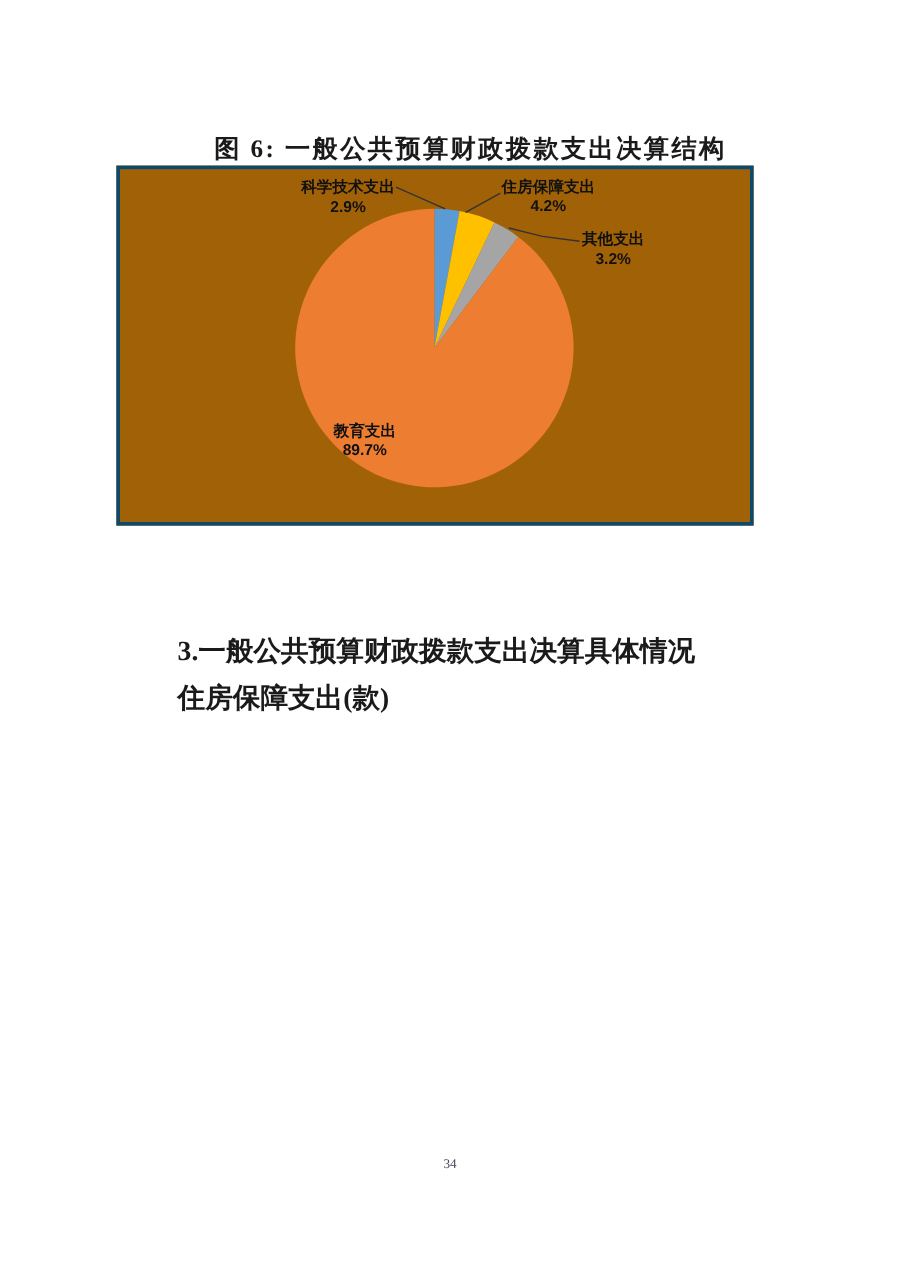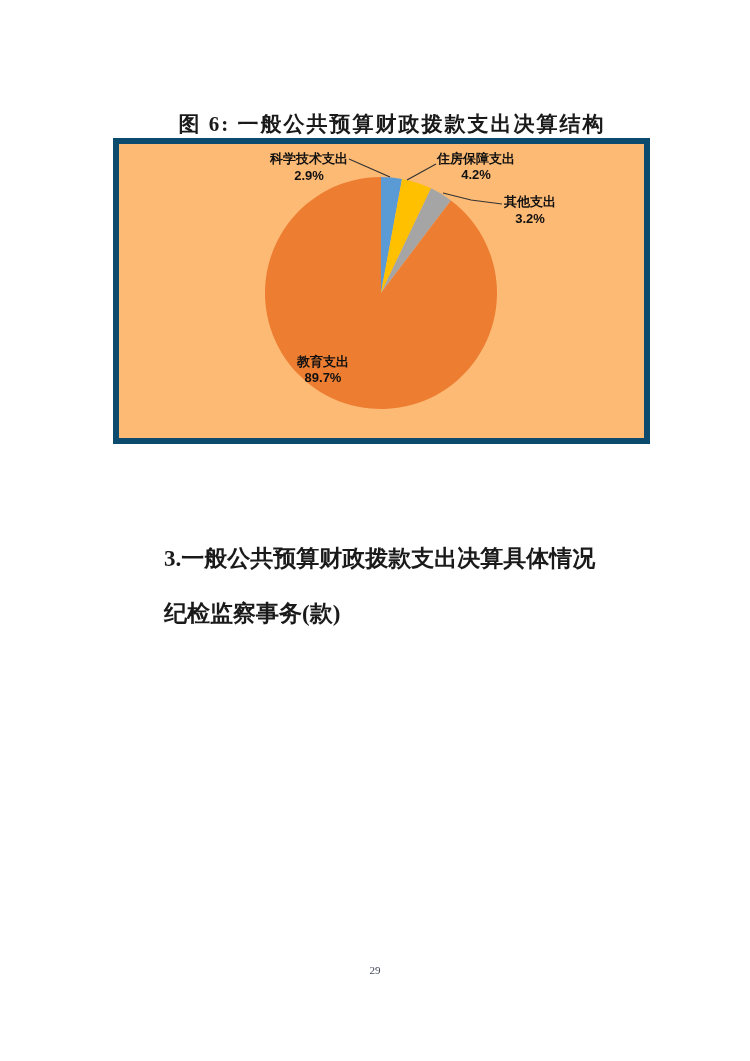--- a/index.html
+++ b/index.html
@@ -5,34 +5,34 @@
   html,body { margin:0; padding:0; background:#ffffff; }
   .page {
     position:relative; width:750px; height:1061px; background:#ffffff;
     font-family:"Liberation Serif", serif; color:#1a1a1a; overflow:hidden;
   }
   .fig-title {
     position:absolute; top:93px; left:0; width:100%; margin:17px;
     text-align:center; font-size:21px; font-weight:700; letter-spacing:2px;
   }
   .chart-frame {
-    position:absolute; left:113px; top:138px; width:525px; height:294px;
-    border:6px solid #0c4a6e; background:#fdba74;
+    position:absolute; left:97px; top:138px; width:525px; height:294px;
+    border:3px solid #0c4a6e; background:#a16207;
   }
   .chart-frame svg { display:block; width:100%; height:100%; }
   .pie-label { font-family:"Liberation Sans", sans-serif; font-size:13px; font-weight:bold; fill:#111111; }
   .note {
     position:absolute; left:102px; top:441px; width:556px; margin:0;
     font-size:17px; line-height:23px; text-align:justify; text-indent:1.2em;
   }
   .body-block {
     position:absolute; left:102px; top:524px; width:556px;
     font-size:23px; line-height:38.5px; text-align:justify;
   }
-  .body-block p { margin:16px; text-indent:2em; }
+  .body-block p { margin:0; text-indent:2em; }
   .heading { font-weight:bold; }
   .bold { font-weight:bold; }
   .page-number {
     position:absolute; top:964px; left:0; width:100%;
     text-align:center; font-size:11px; color:#44495c;
   }
 </style>
 </head>
 <body>
 
@@ -56,18 +56,18 @@
         <text x="411" y="62" text-anchor="middle" class="pie-label">其他支出</text>
         <text x="411" y="79" text-anchor="middle" class="pie-label">3.2%</text>
         <text x="204" y="222" text-anchor="middle" class="pie-label">教育支出</text>
         <text x="204" y="238" text-anchor="middle" class="pie-label">89.7%</text>
       </svg>
   </div>
 
 
   <div class="body-block">
     <p class="heading">3.一般公共预算财政拨款支出决算具体情况</p>
-    <p class="bold">纪检监察事务(款)</p>
+    <p class="bold">住房保障支出(款)</p>
   </div>
 
-  <div class="page-number">29</div>
+  <div class="page-number">34</div>
 
 </div>
 
 </body></html>

